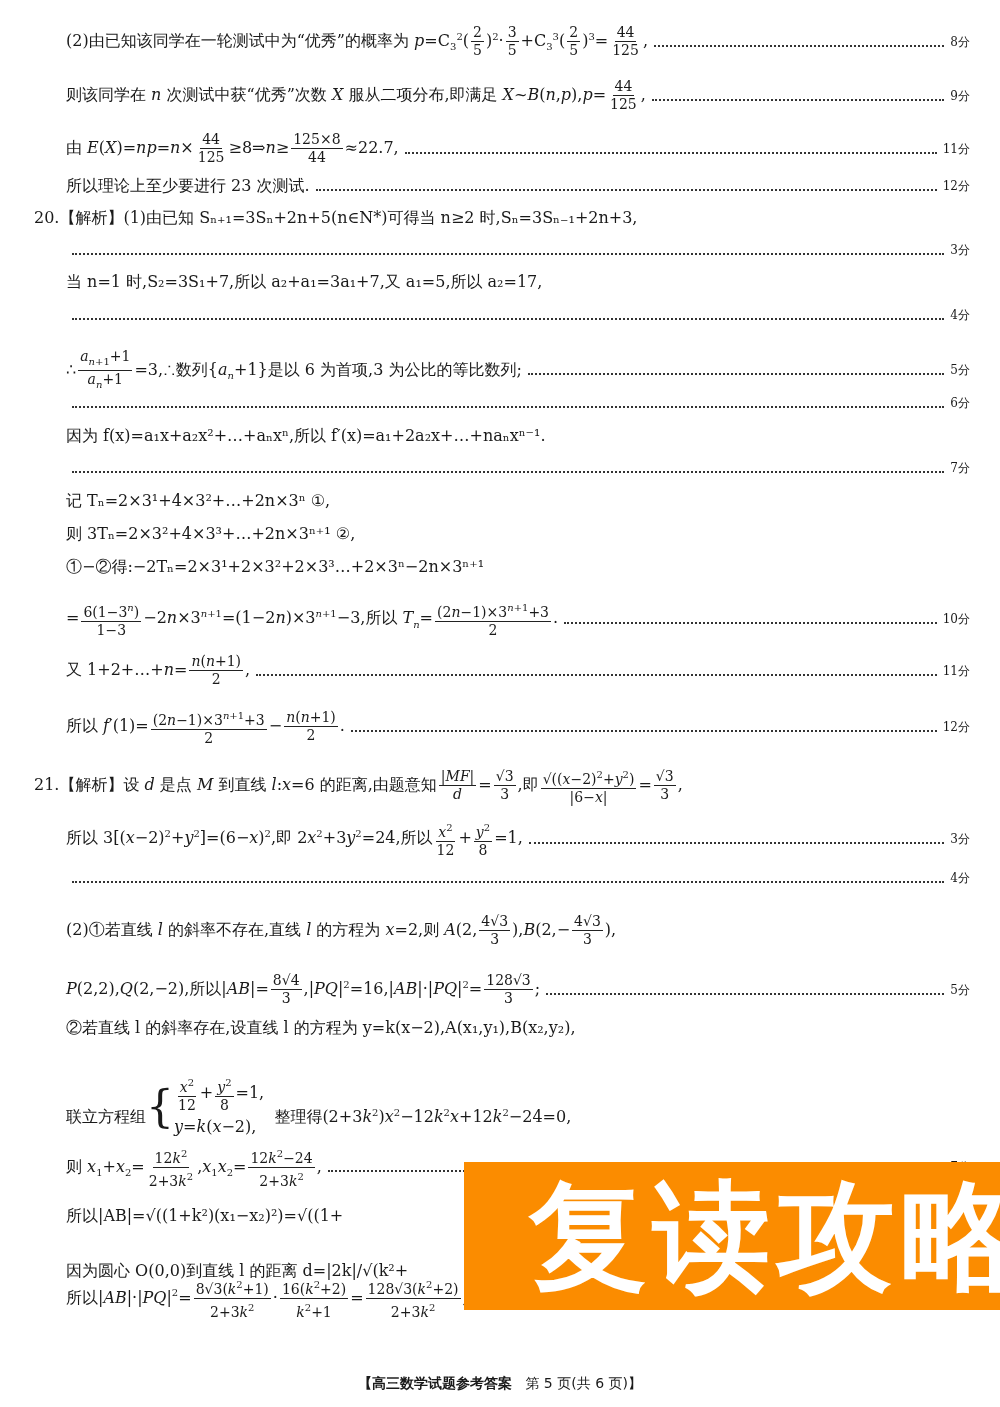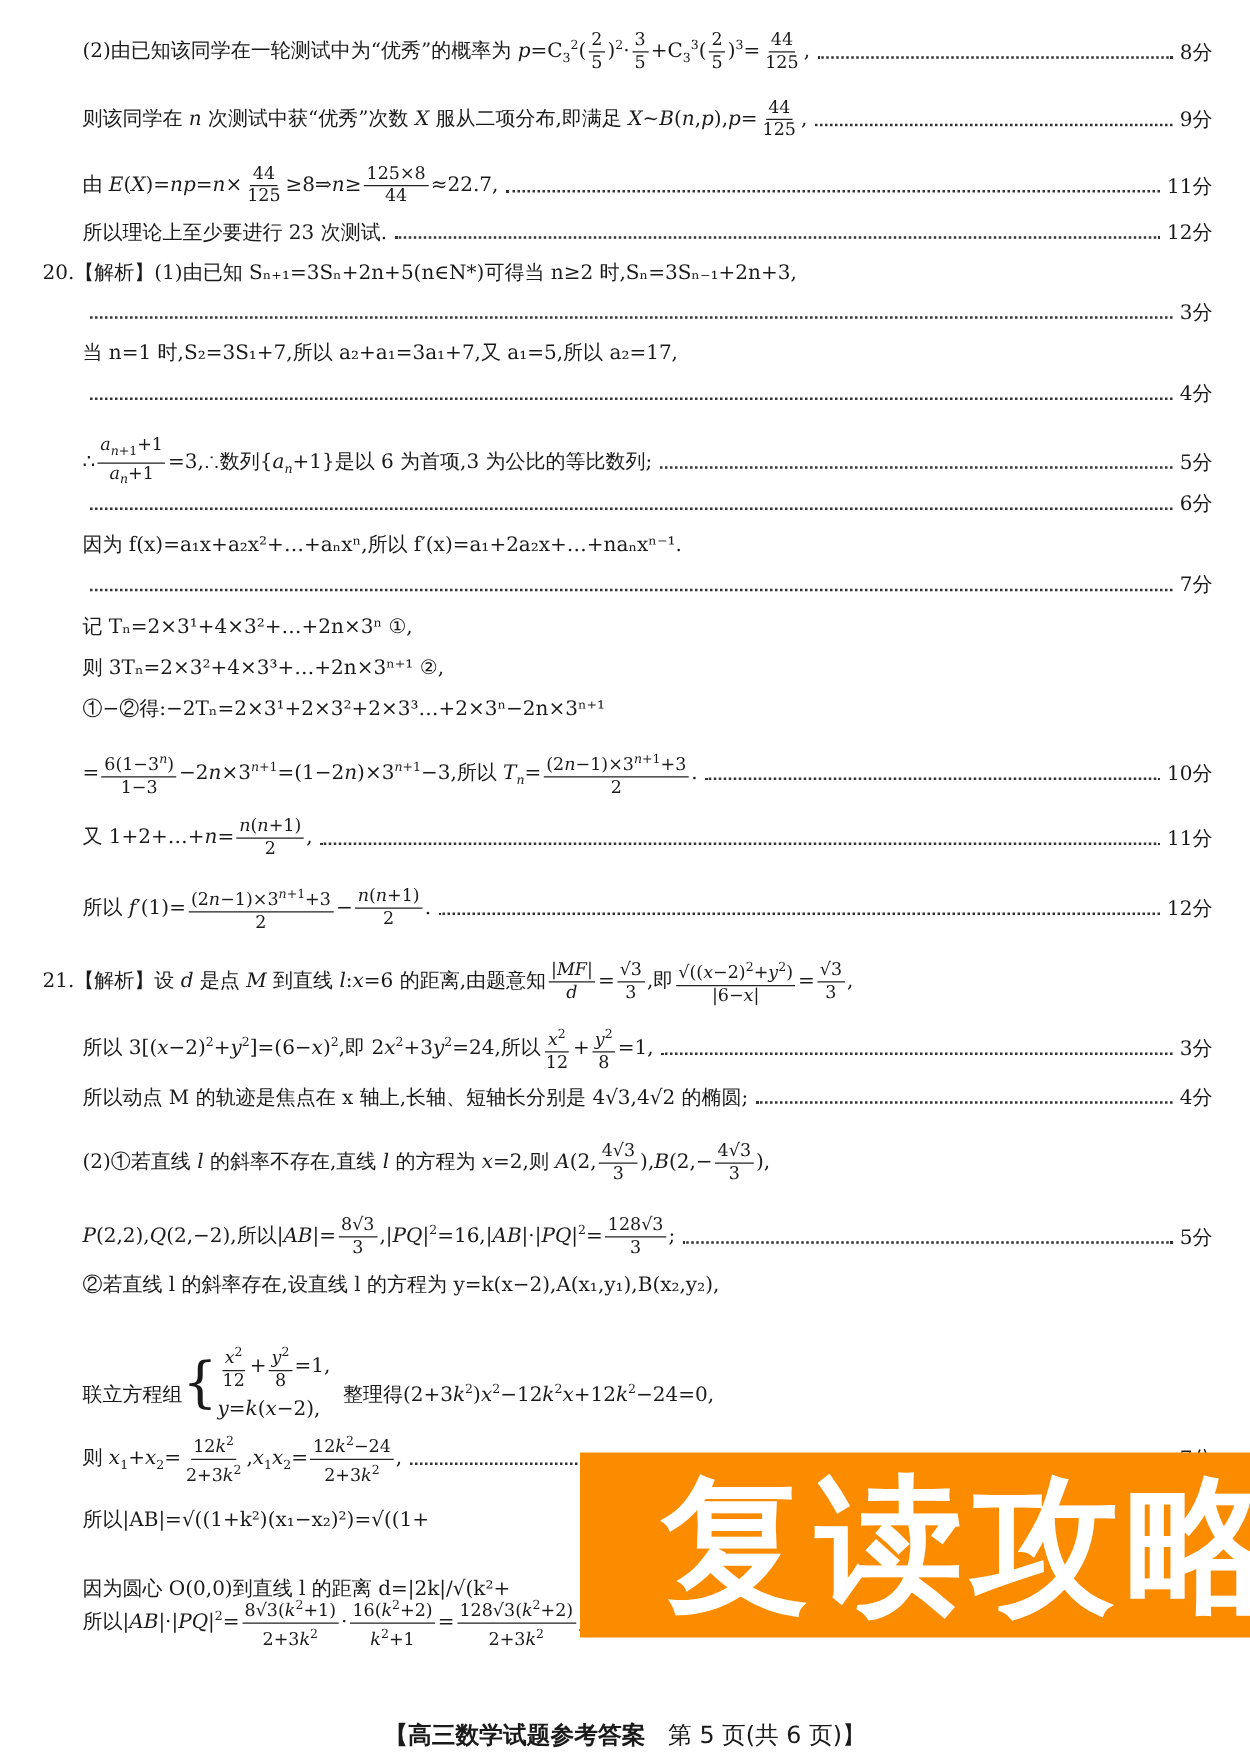--- a/index.html
+++ b/index.html
@@ -3,31 +3,31 @@
 <meta charset="utf-8">
 <style>
   html, body { margin:0; padding:0; background:#ffffff; }
   body { width:1000px; height:1407px; position:relative; overflow:hidden;
          font-family:"DejaVu Serif", "Liberation Serif", serif; color:#1a1a1a; }
   .line { position:absolute; left:66px; right:30px; font-size:16px; line-height:22px;
           display:flex; align-items:center; white-space:nowrap; }
   .line.num { left:34px;text-align:center; }
   .txt { flex:0 0 auto; }
   .dots { flex:1 1 auto; margin:0 6px; border-bottom:2px dotted #333; height:0; align-self:center; position:relative; top:4px; }
-  .score { flex:0 0 auto; font-size:16px; }
+  .score { flex:0 0 auto; font-size:12px; }
   .frac { display:inline-flex; flex-direction:column; align-items:center; vertical-align:middle; margin:0 2px; font-size:14px; line-height:17px; }
   .frac .n { border-bottom:1px solid #222; padding:0 2px; }
   .frac .d { padding:0 2px; }
   sup, sub { font-size:10px; }
   .banner { position:absolute; left:428px; top:1162px; width:626px; height:148px;
             background:#fb8c00; display:flex; align-items:center; justify-content:center;margin-left:36px; }
   .banner span { color:#ffffff; font-family:"DejaVu Sans", sans-serif; font-weight:bold;
                  font-size:118px; letter-spacing:6px; line-height:1; }
   .footer { position:absolute; top:1375px; left:0; width:1000px; text-align:center;
-            font-size:19px; font-family:"DejaVu Sans", sans-serif; }
+            font-size:14px; font-family:"DejaVu Sans", sans-serif; }
   .footer b { font-weight:bold; }
 </style>
 </head>
 <body>
 
 <div class="line" style="top:24px">
   <span class="txt">(2)由已知该同学在一轮测试中为“优秀”的概率为 <i>p</i>=C<sub>3</sub><sup>2</sup>(<span class="frac">
         <span class="n">2</span>
         <span class="d">5</span>
       </span>)<sup>2</sup>·<span class="frac">
@@ -179,38 +179,37 @@
         <span class="d">12</span>
       </span>+<span class="frac">
         <span class="n"><i>y</i><sup>2</sup></span>
         <span class="d">8</span>
       </span>=1,</span>
   <span class="dots"></span>
   <span class="score">3分</span>
 </div>
 
 <div class="line" style="top:867px">
-  <span class="txt">所以动点 M 的轨迹是焦点在 x 轴上,长轴、短轴长分别是 4√3,4√2 的椭圆;</span>
   <span class="dots"></span>
   <span class="score">4分</span>
 </div>
 
 <div class="line" style="top:913px">
   <span class="txt">(2)①若直线 <i>l</i> 的斜率不存在,直线 <i>l</i> 的方程为 <i>x</i>=2,则 <i>A</i>(2,<span class="frac">
         <span class="n">4√3</span>
         <span class="d">3</span>
       </span>),<i>B</i>(2,−<span class="frac">
         <span class="n">4√3</span>
         <span class="d">3</span>
       </span>),</span>
 </div>
 
 <div class="line" style="top:972px">
   <span class="txt"><i>P</i>(2,2),<i>Q</i>(2,−2),所以|<i>AB</i>|=<span class="frac">
-        <span class="n">8√3</span>
+        <span class="n">8√4</span>
         <span class="d">3</span>
       </span>,|<i>PQ</i>|<sup>2</sup>=16,|<i>AB</i>|·|<i>PQ</i>|<sup>2</sup>=<span class="frac">
         <span class="n">128√3</span>
         <span class="d">3</span>
       </span>;</span>
   <span class="dots"></span>
   <span class="score">5分</span>
 </div>
 
 <div class="line" style="top:1017px">

